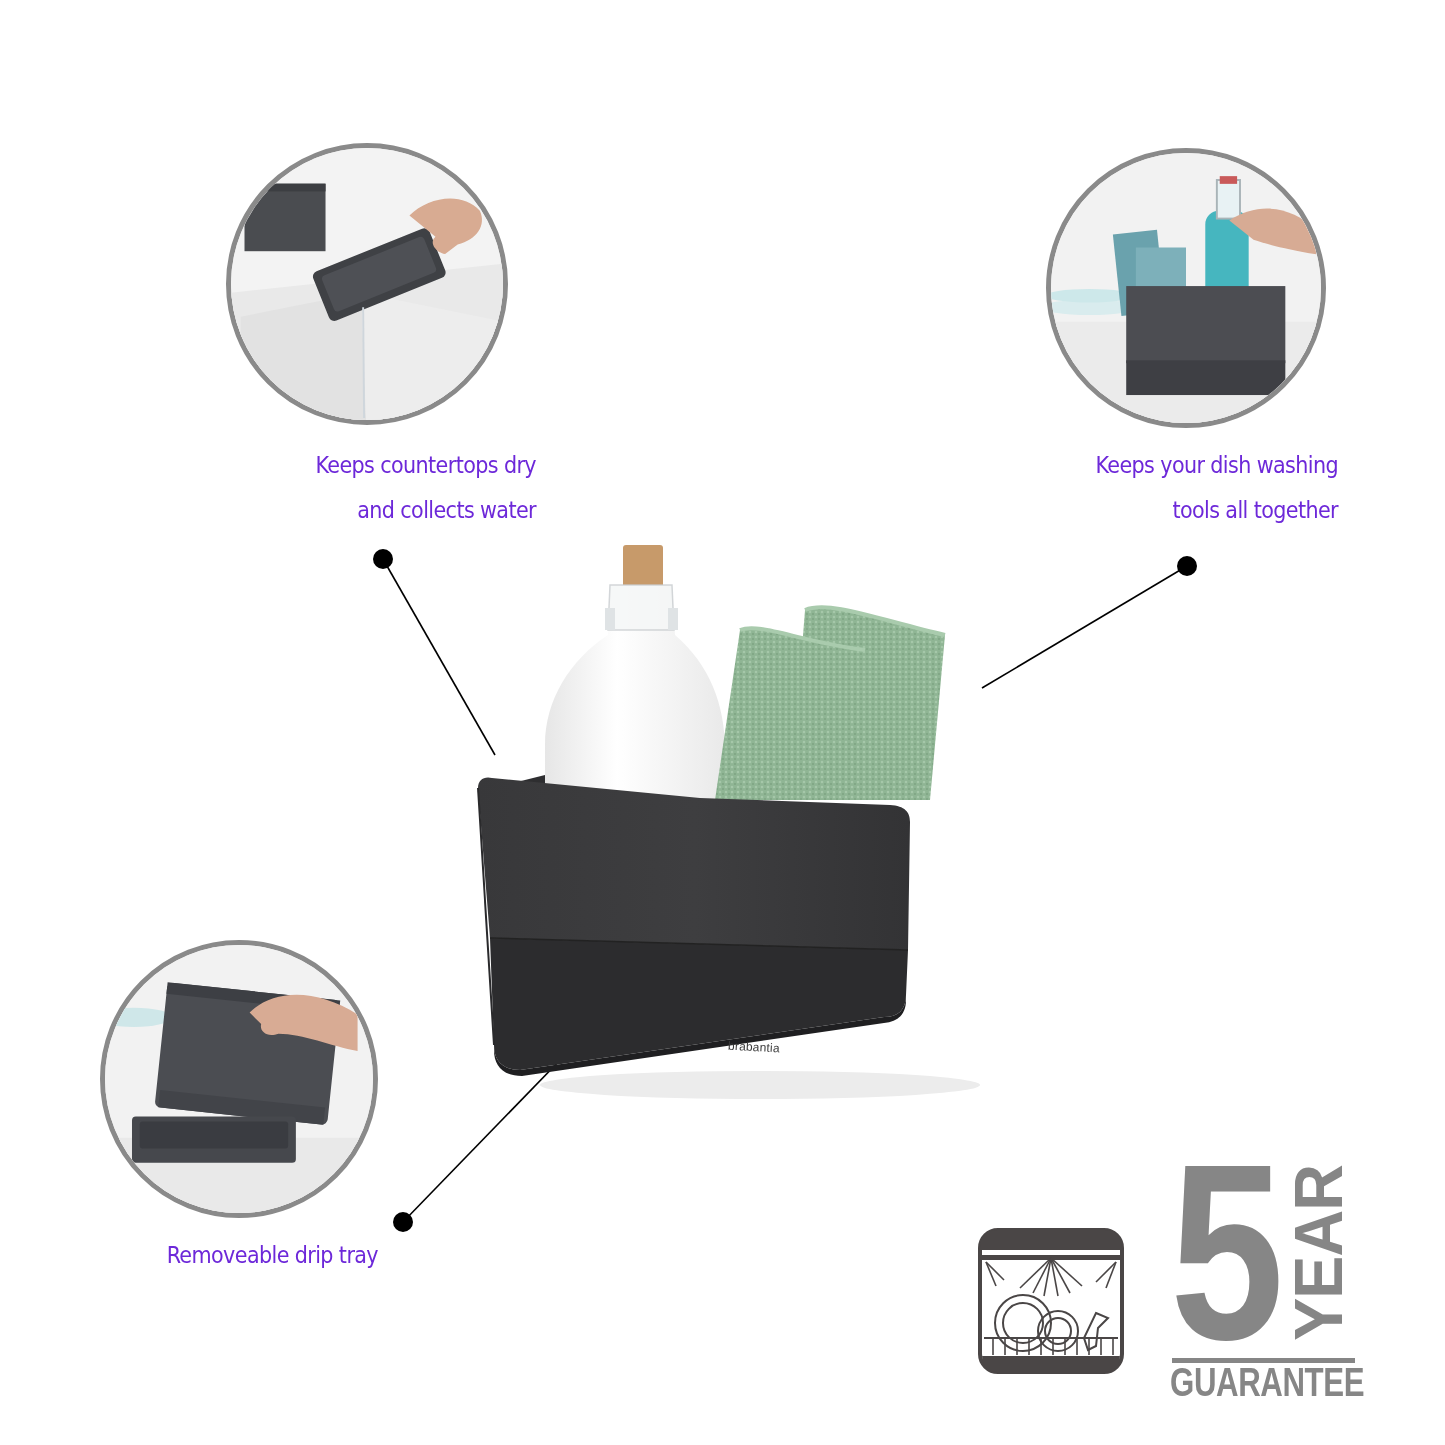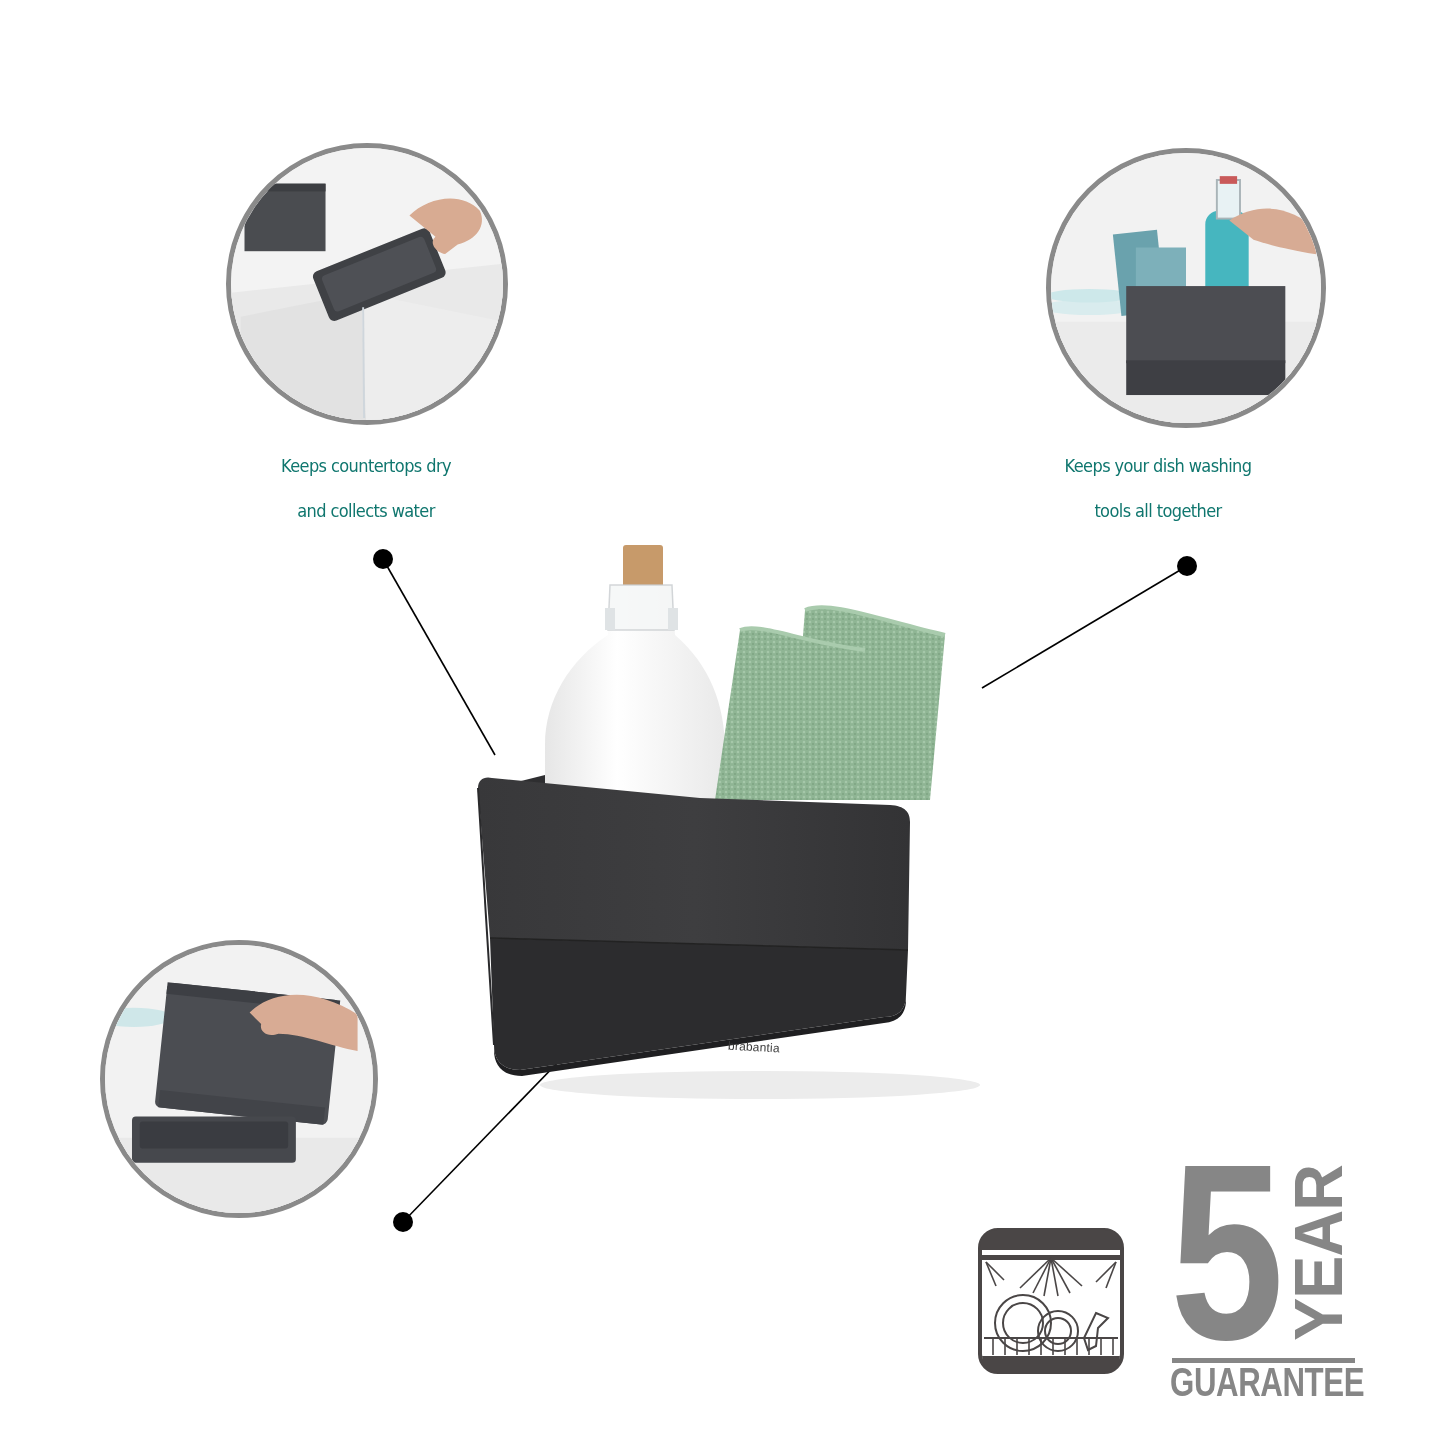--- a/index.html
+++ b/index.html
@@ -7,22 +7,22 @@
 
   
   .feature-circle {
     position: absolute; border-radius: 50%; border: 5px solid #8a8a8a;
     overflow: hidden; background: #f1f1f1; box-sizing: border-box;
   }
   .feature-circle svg { width: 100%; height: 100%; display: block; }
 
   
   .caption {
-    position: absolute; text-align: center; color: #0f766e;
-    font-family: "DejaVu Sans", sans-serif; font-size: 18px; line-height: 45px;
+    position: absolute; text-align: right; color: #6d28d9;
+    font-family: "DejaVu Sans", sans-serif; font-size: 23px; line-height: 45px;
     letter-spacing: -0.6px; font-stretch: condensed;
   }
   .caption span { display: block; white-space: nowrap; }
 
   .dot { position: absolute; width: 20px; height: 20px; border-radius: 50%; background: #000; }
 
   svg.lines { position: absolute; left: 0; top: 0; width: 1445px; height: 1445px; pointer-events: none; }
 
   
   .product { position: absolute; left: 460px; top: 530px; width: 530px; height: 580px; }
@@ -117,20 +117,21 @@
 
 <div class="caption" style="left:196px; top:443px; width:340px;">
   <span>Keeps countertops dry</span>
   <span>and collects water</span>
 </div>
 <div class="caption" style="left:978px; top:443px; width:360px;">
   <span>Keeps your dish washing</span>
   <span>tools all together</span>
 </div>
 <div class="caption" style="left:58px; top:1233px; width:320px;">
+  <span>Removeable drip tray</span>
 </div>
 
 <div class="dot" style="left:373px; top:549px;"></div>
 <div class="dot" style="left:1177px; top:556px;"></div>
 <div class="dot" style="left:393px; top:1212px;"></div>
 
 <div class="product">
   <svg viewBox="0 0 530 580">
     <defs>
       <linearGradient id="bottleG" x1="0" x2="1">

